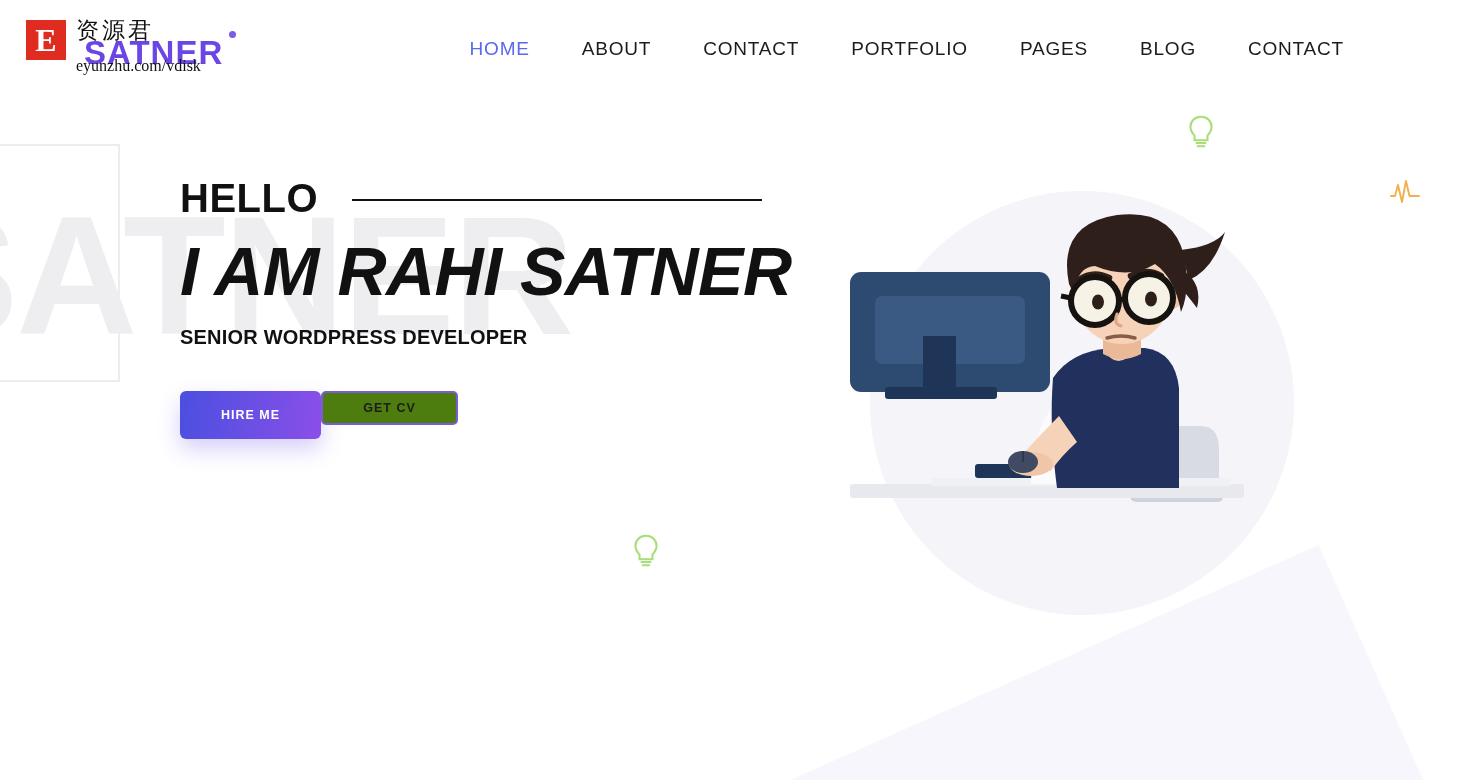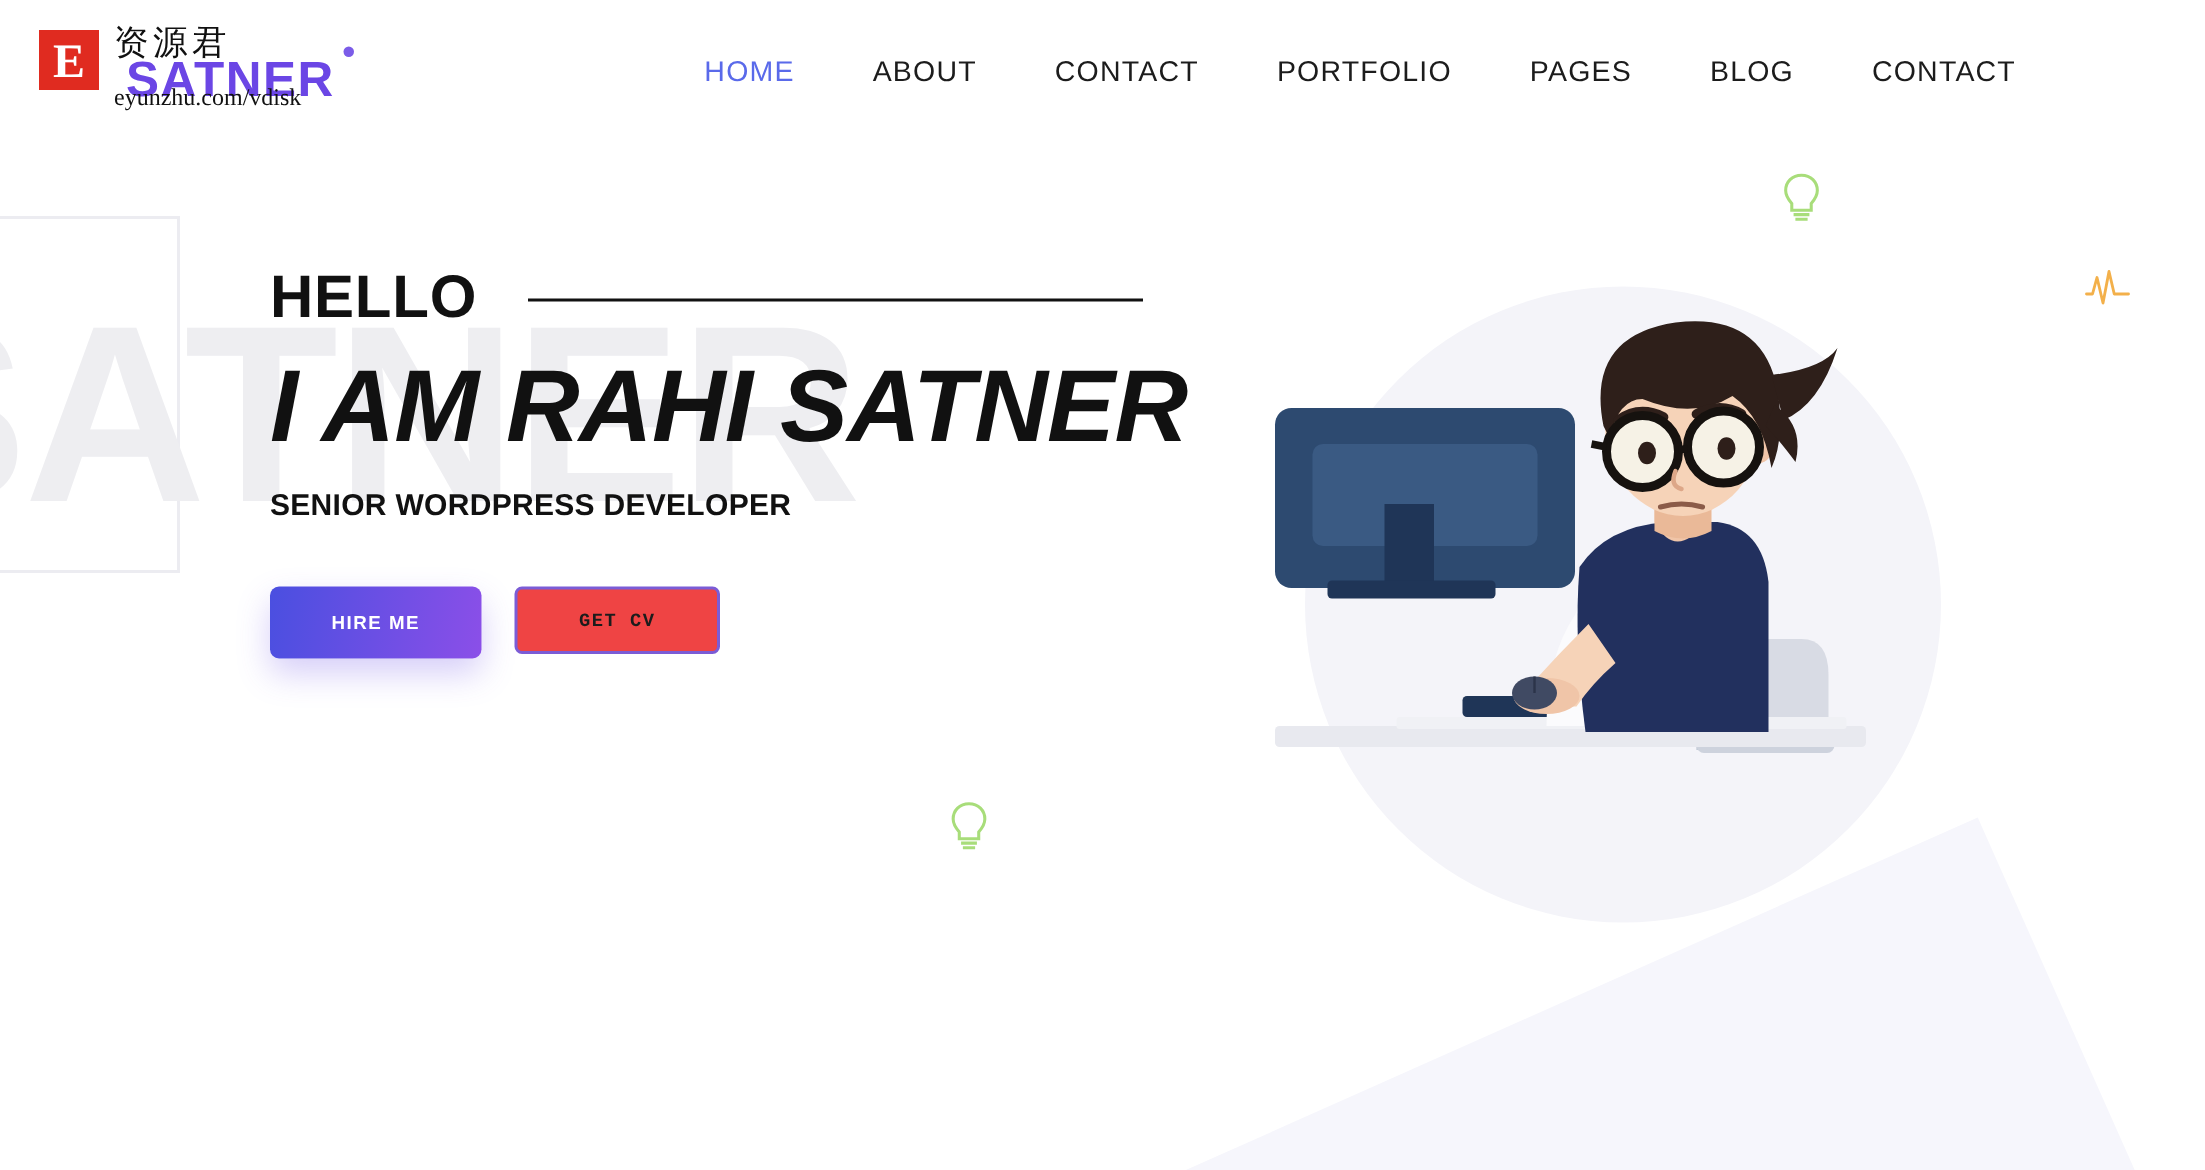--- a/index.html
+++ b/index.html
@@ -94,35 +94,35 @@
   #hero-name {
     font-size:68px; font-weight:bold; letter-spacing:-0.5px;
     color:#111111; line-height:1.15; margin-top:12px; white-space:nowrap;font-style:italic;
   }
 
   #hero-role {
     font-size:20px; font-weight:bold; letter-spacing:0.2px;
     color:#111111; margin-top:16px;
   }
 
-  #hero-buttons { display:flex; gap:22px; margin-top:42px; }
+  #hero-buttons { display:flex; margin-top:42px; }
 
   #hire-me-button {
     width:141px; height:48px; border:none; border-radius:6px;
     background:linear-gradient(100deg,#4a4fe0 0%,#8b4fe8 100%);
     color:#ffffff; font-size:12.5px; font-weight:bold; letter-spacing:1px;
     font-family:"Liberation Sans", sans-serif; cursor:pointer;
     box-shadow:0 10px 22px rgba(106,80,230,0.28);
   }
 
   #get-cv-button {
-    width:137px; height:45px; border:2px solid #7b5cd6; border-radius:5px;
-    background:#ef4444; color:#1c1c1c;
+    width:137px; height:34px; border:2px solid #7b5cd6; border-radius:5px;
+    background:#4d7c0f; color:#1c1c1c;
     font-size:12.5px; font-weight:bold; letter-spacing:1px;
-    font-family:Liberation Mono, monospace; cursor:pointer;
+    font-family:Liberation Sans, sans-serif; cursor:pointer;
   }
 
   
   #hero-illustration {
     position:absolute; left:845px; top:188px; width:450px; height:430px;
   }
 
   
   #watermark-overlay {
     position:absolute; left:24px; top:18px; z-index:20;
@@ -132,21 +132,21 @@
     width:44px; height:44px; background:#e02b20;
     display:flex; align-items:center; justify-content:center;
     border:2px solid #ffffff; flex:none;
   }
   #wm-logo-letter {
     font-family:"Liberation Serif", serif; font-weight:bold;
     font-size:32px; color:#ffffff; line-height:1;
   }
   #wm-texts { margin-left:8px; }
   #wm-cn {
-    font-family:Liberation Mono, monospace; font-size:23px; color:#111111;
+    font-family:Liberation Sans, sans-serif; font-size:23px; color:#111111;
     letter-spacing:3px; line-height:1.05;
   }
   #wm-url {
     font-family:"Liberation Serif", serif; font-size:16px; color:#111111;
     line-height:1.1; margin-top:15px;
   }
 </style>
 </head>
 <body>
 

